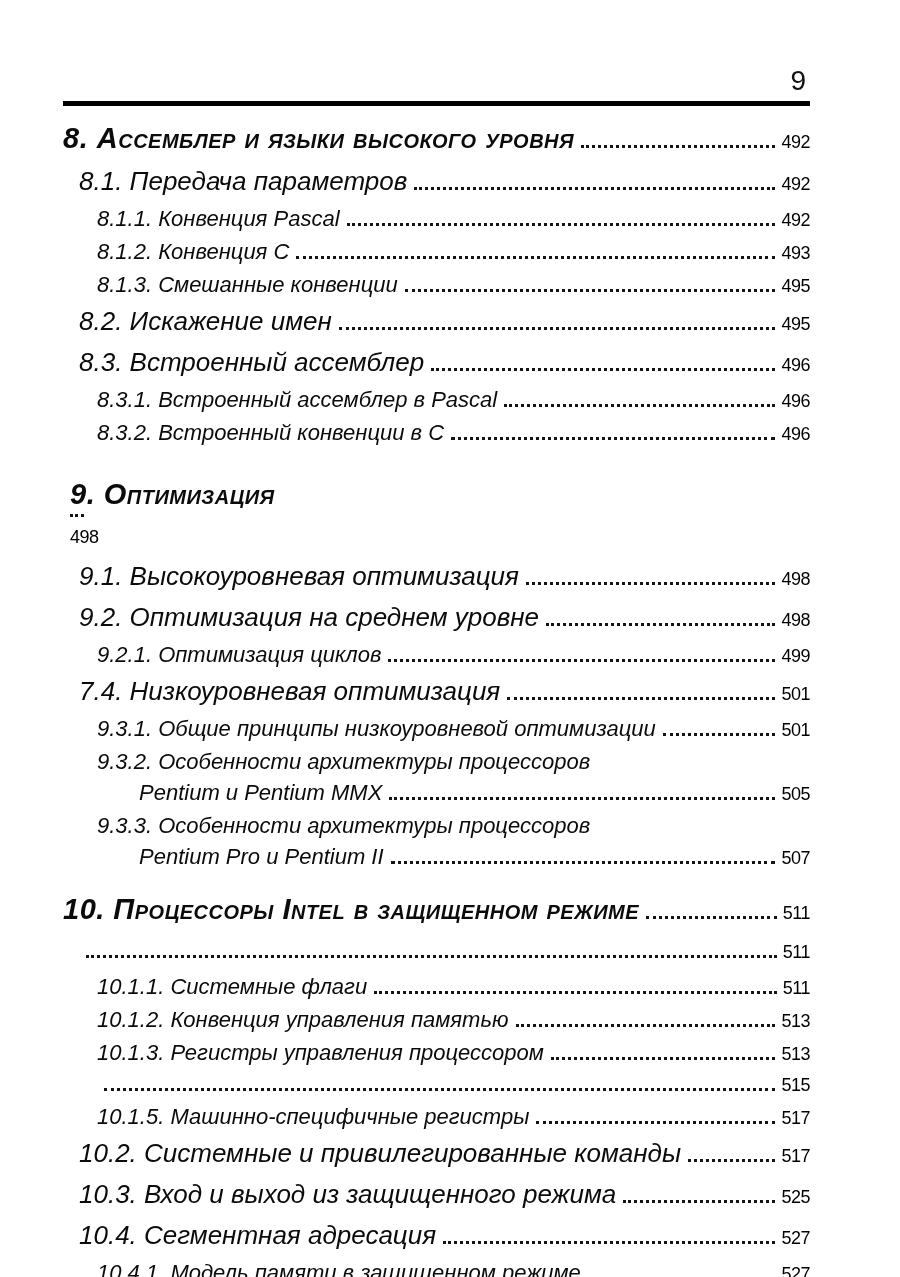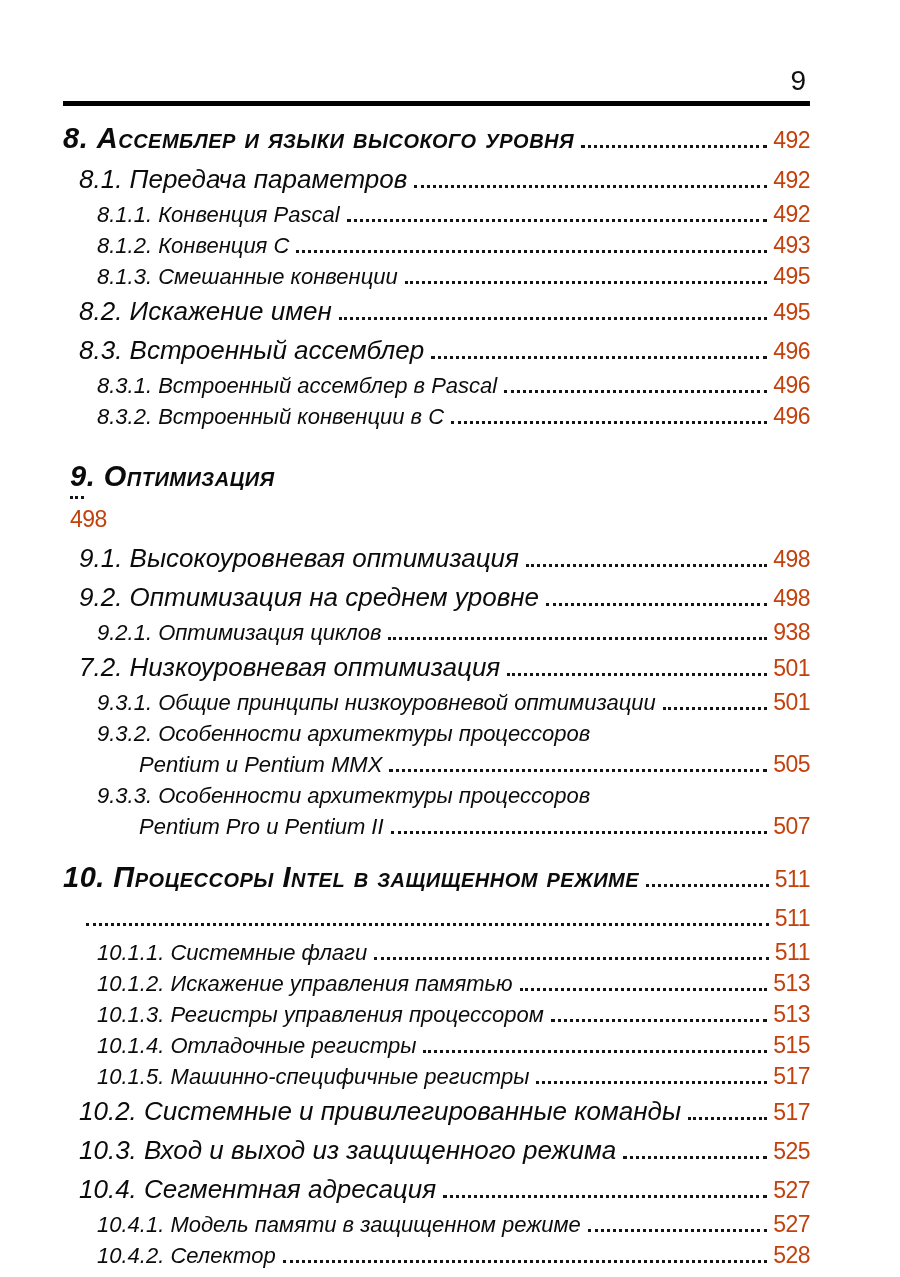--- a/index.html
+++ b/index.html
@@ -38,23 +38,23 @@
   .mt-ch10 { margin-top: 15px; }
   .dots {
     flex: 1;
     min-width: 14px;
     border-bottom: 3px dotted #141414;
     margin: 0 6px 0 7px;
   }
   .pg {
     font-style: normal;
     font-weight: 400;
-    font-size: 23px;
+    font-size: 18px;
     letter-spacing: -0.5px;
-    color: #c2410c;
+    color: #000000;
     text-align: center;
   }
 </style>
 </head>
 <body>
 
 <div class="page">
 
   <div class="folio">9</div>
   <div class="rule"></div>
@@ -129,25 +129,25 @@
 
     <div class="row h2">
       <span class="txt">9.2. Оптимизация на среднем уровне</span>
       <span class="dots"></span>
       <span class="pg">498</span>
     </div>
 
     <div class="row h3">
       <span class="txt">9.2.1. Оптимизация циклов</span>
       <span class="dots"></span>
-      <span class="pg">938</span>
-    </div>
-
-    <div class="row h2">
-      <span class="txt">7.2. Низкоуровневая оптимизация</span>
+      <span class="pg">499</span>
+    </div>
+
+    <div class="row h2">
+      <span class="txt">7.4. Низкоуровневая оптимизация</span>
       <span class="dots"></span>
       <span class="pg">501</span>
     </div>
 
     <div class="row h3">
       <span class="txt">9.3.1. Общие принципы низкоуровневой оптимизации</span>
       <span class="dots"></span>
       <span class="pg">501</span>
     </div>
 
@@ -182,33 +182,32 @@
       <span class="pg">511</span>
     </div>
 
     <div class="row h3">
       <span class="txt">10.1.1. Системные флаги</span>
       <span class="dots"></span>
       <span class="pg">511</span>
     </div>
 
     <div class="row h3">
-      <span class="txt">10.1.2. Искажение управления памятью</span>
+      <span class="txt">10.1.2. Конвенция управления памятью</span>
       <span class="dots"></span>
       <span class="pg">513</span>
     </div>
 
     <div class="row h3">
       <span class="txt">10.1.3. Регистры управления процессором</span>
       <span class="dots"></span>
       <span class="pg">513</span>
     </div>
 
     <div class="row h3">
-      <span class="txt">10.1.4. Отладочные регистры</span>
       <span class="dots"></span>
       <span class="pg">515</span>
     </div>
 
     <div class="row h3">
       <span class="txt">10.1.5. Машинно-специфичные регистры</span>
       <span class="dots"></span>
       <span class="pg">517</span>
     </div>
 

